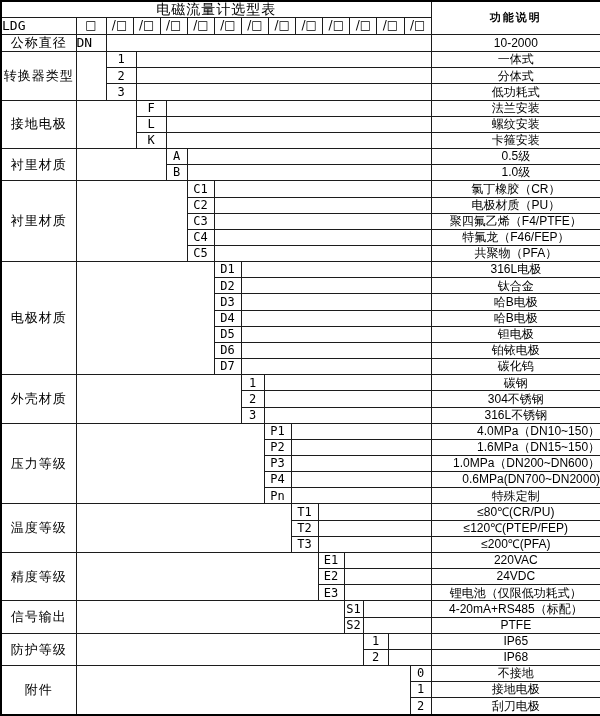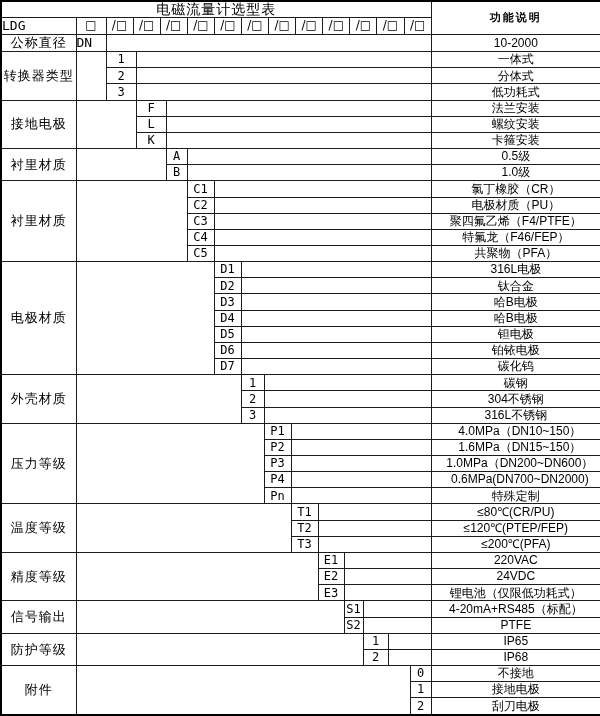--- a/index.html
+++ b/index.html
@@ -21,21 +21,21 @@
     white-space:nowrap;
     line-height:1.05;
   }
   .title-cell{font-weight:normal;font-size:14px;letter-spacing:1px;}
   .func-header{font-weight:bold;font-size:11px;letter-spacing:2px;}
   .label-cell{font-size:13px;letter-spacing:1px;margin-left:34px;}
   .code-cell{font-family:"DejaVu Sans Mono","Liberation Mono",monospace;font-size:12px;}
   .ldg-cell{font-family:"DejaVu Sans Mono","Liberation Mono",monospace;font-size:13px;text-align:left;}
   .box-cell{font-size:12px;}
   .func-cell{font-family:Liberation Sans, sans-serif;font-size:12px;}
-  .left-align{text-align:center;padding-left:8px;}
+  .left-align{text-align:right;padding-left:8px;}
   .slots-cell{padding:0;}
   .slots{display:flex;height:100%;align-items:stretch;}
   .slot{
     flex:1;
     border-left:1px solid #1c1c1c;
     display:flex;align-items:center;justify-content:center;
     font-size:12px;
   }
   .slot:first-child{border-left:none;}
 </style>

